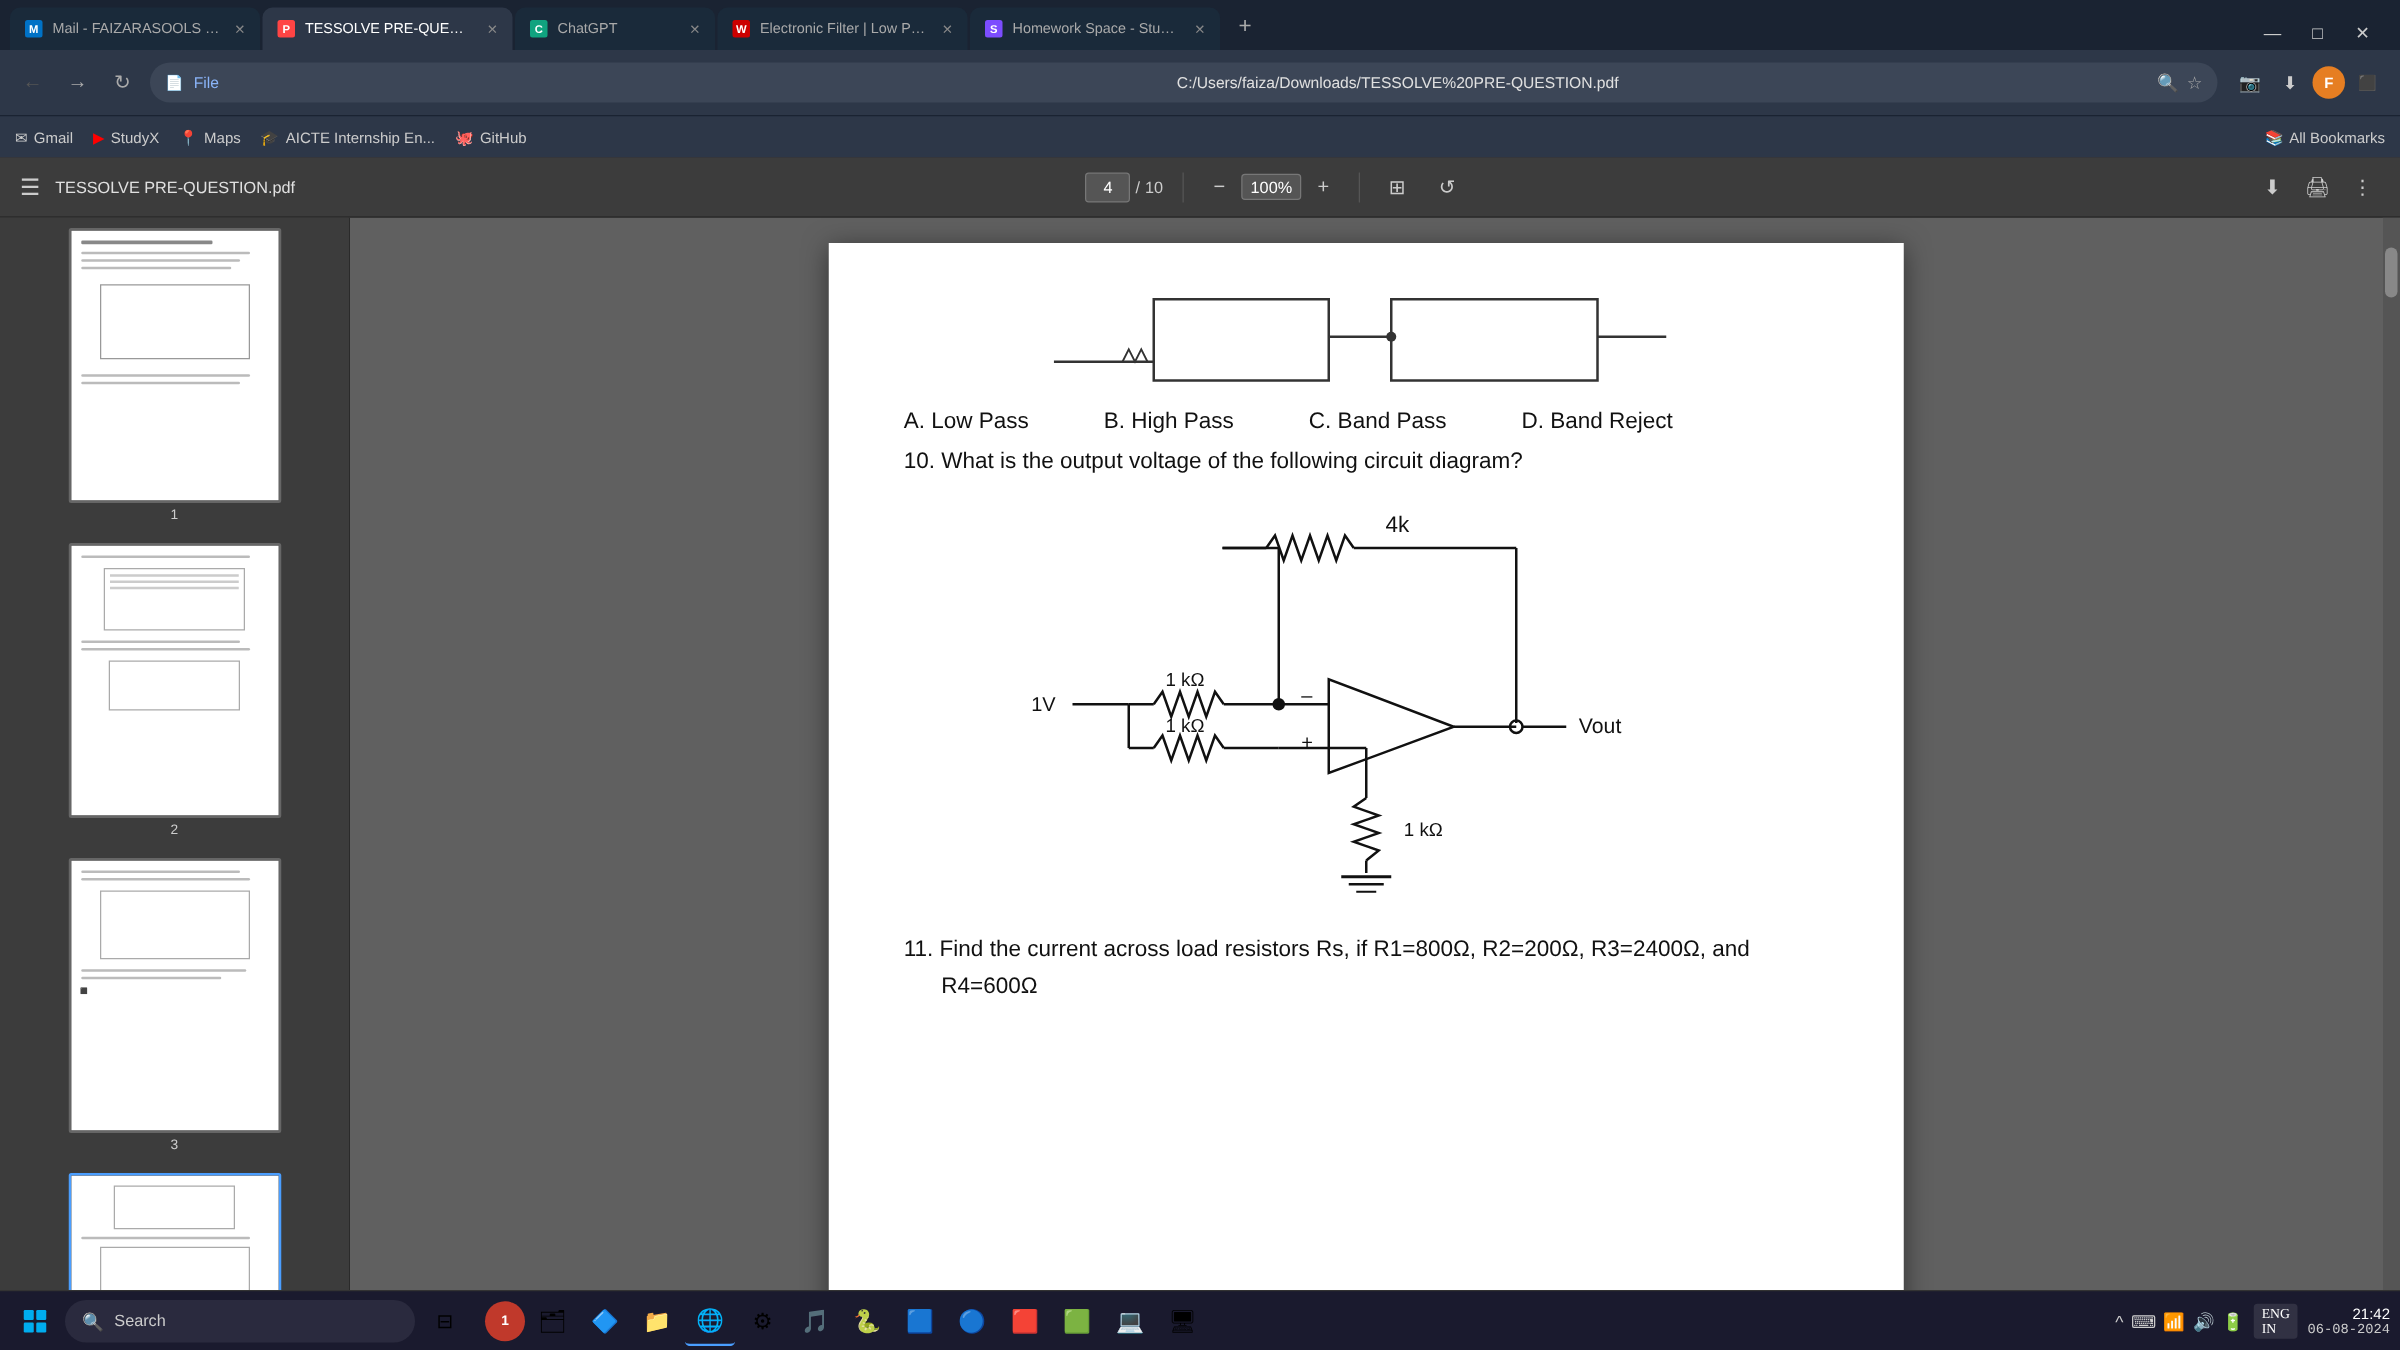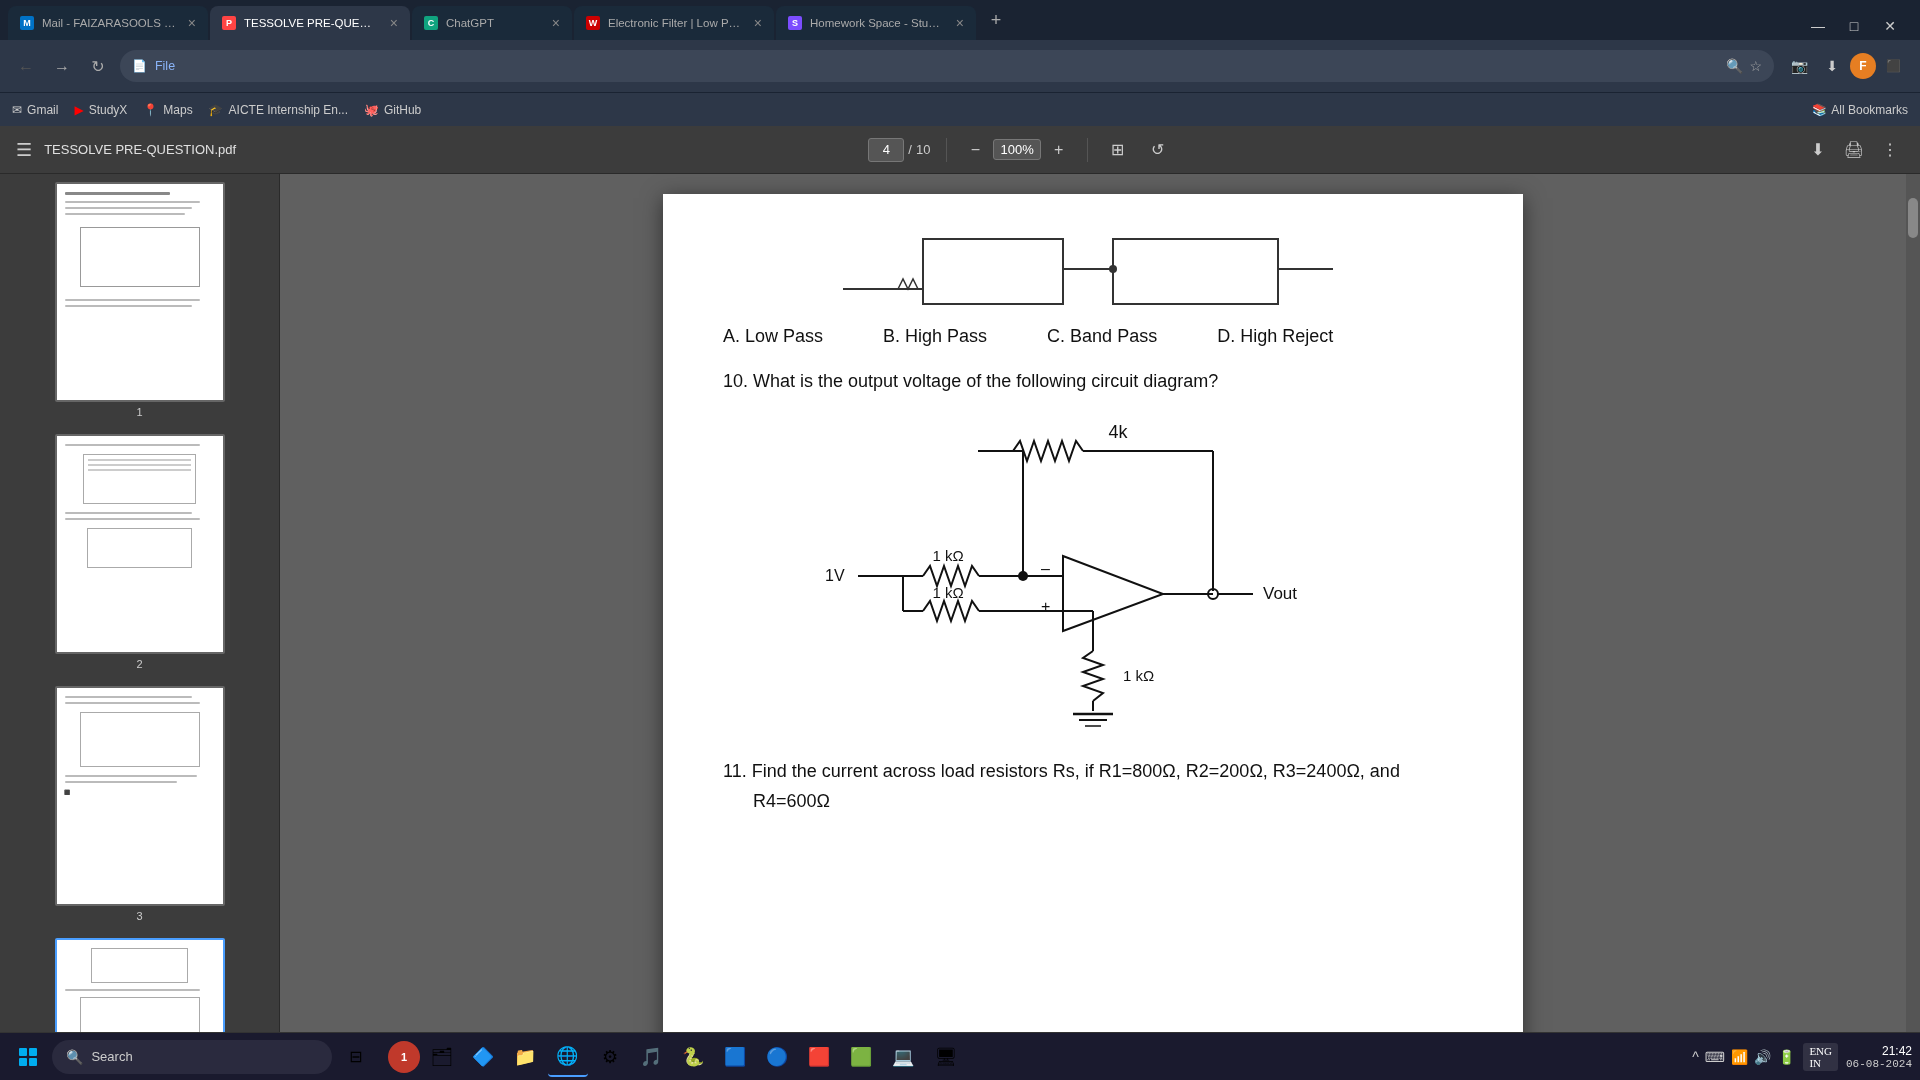--- a/index.html
+++ b/index.html
@@ -58,21 +58,21 @@
     .pdf-thumb-num { color: #ccc; font-size: 11px; }
     .thumb-content { width: 100%; height: 100%; background: #fff; padding: 8px; }
     .thumb-line { height: 2px; background: #ccc; margin-bottom: 4px; border-radius: 1px; }
 
     
     .pdf-main { flex: 1; overflow-y: auto; background: #606060; display: flex; justify-content: center; padding: 20px; }
     .pdf-page { background: #fff; width: 860px; min-height: 900px; padding: 40px 60px; position: relative; box-shadow: 0 4px 20px rgba(0,0,0,0.5); }
 
     
     .q-text { font-size: 18px; color: #111; line-height: 1.6; margin-bottom: 12px; }
-    .q-options { display: flex; gap: 60px; font-size: 18px; color: #111; margin-bottom: 20px; flex-wrap: wrap; }
+    .q-options { display: flex; gap: 60px; font-size: 18px; color: #111; margin-bottom: 7px; flex-wrap: wrap; }
     .q-option { white-space: nowrap; }
 
     
     .circuit-area { display: flex; justify-content: center; margin: 20px 0; }
     .circuit-svg { width: 620px; height: 320px; }
 
     
     .ans-options { display: flex; justify-content: space-between; font-size: 18px; color: #111; margin: 16px 0 24px 0; padding: 0 20px; }
 
     
@@ -154,20 +154,21 @@
     </div>
   </div>
 
   <div class="address-bar">
     <div class="nav-btn disabled">←</div>
     <div class="nav-btn">→</div>
     <div class="nav-btn">↻</div>
     <div class="url-bar">
       <span class="url-bar-icon">📄</span>
       <span class="url-text" style="color:#8ab4f8; margin-right:2px;">File</span>
+      <span class="url-text" style="color:#e0e0e0;">C:/Users/faiza/Downloads/TESSOLVE%20PRE-QUESTION.pdf</span>
       <div class="url-actions">
         <span class="url-action-btn">🔍</span>
         <span class="url-action-btn">☆</span>
       </div>
     </div>
     <div class="toolbar-actions">
       <div class="toolbar-btn">📷</div>
       <div class="toolbar-btn">⬇</div>
       <div class="profile-btn">F</div>
       <div class="toolbar-btn" style="font-size:12px;">⬛</div>
@@ -305,21 +306,21 @@
               <line x1="220" y1="35" x2="270" y2="35" stroke="#333" stroke-width="2"></line>
               <circle cx="270" cy="35" r="4" fill="#333"></circle>
               <line x1="435" y1="35" x2="490" y2="35" stroke="#333" stroke-width="2"></line>
             </svg>
           </div>
 
           <div class="q-options">
             <span class="q-option">A. Low Pass</span>
             <span class="q-option">B. High Pass</span>
             <span class="q-option">C. Band Pass</span>
-            <span class="q-option">D. High Reject</span>
+            <span class="q-option">D. Band Reject</span>
           </div>
 
           <div class="q-text">10. What is the output voltage of the following circuit diagram?</div>
 
           <div class="circuit-area">
             <svg class="circuit-svg" viewBox="0 0 620 320" xmlns="http://www.w3.org/2000/svg">
 
               <text x="335" y="22" font-size="18" fill="#111" text-anchor="middle">4k</text>
 
               <line x1="195" y1="35" x2="230" y2="35" stroke="#111" stroke-width="2"></line>

